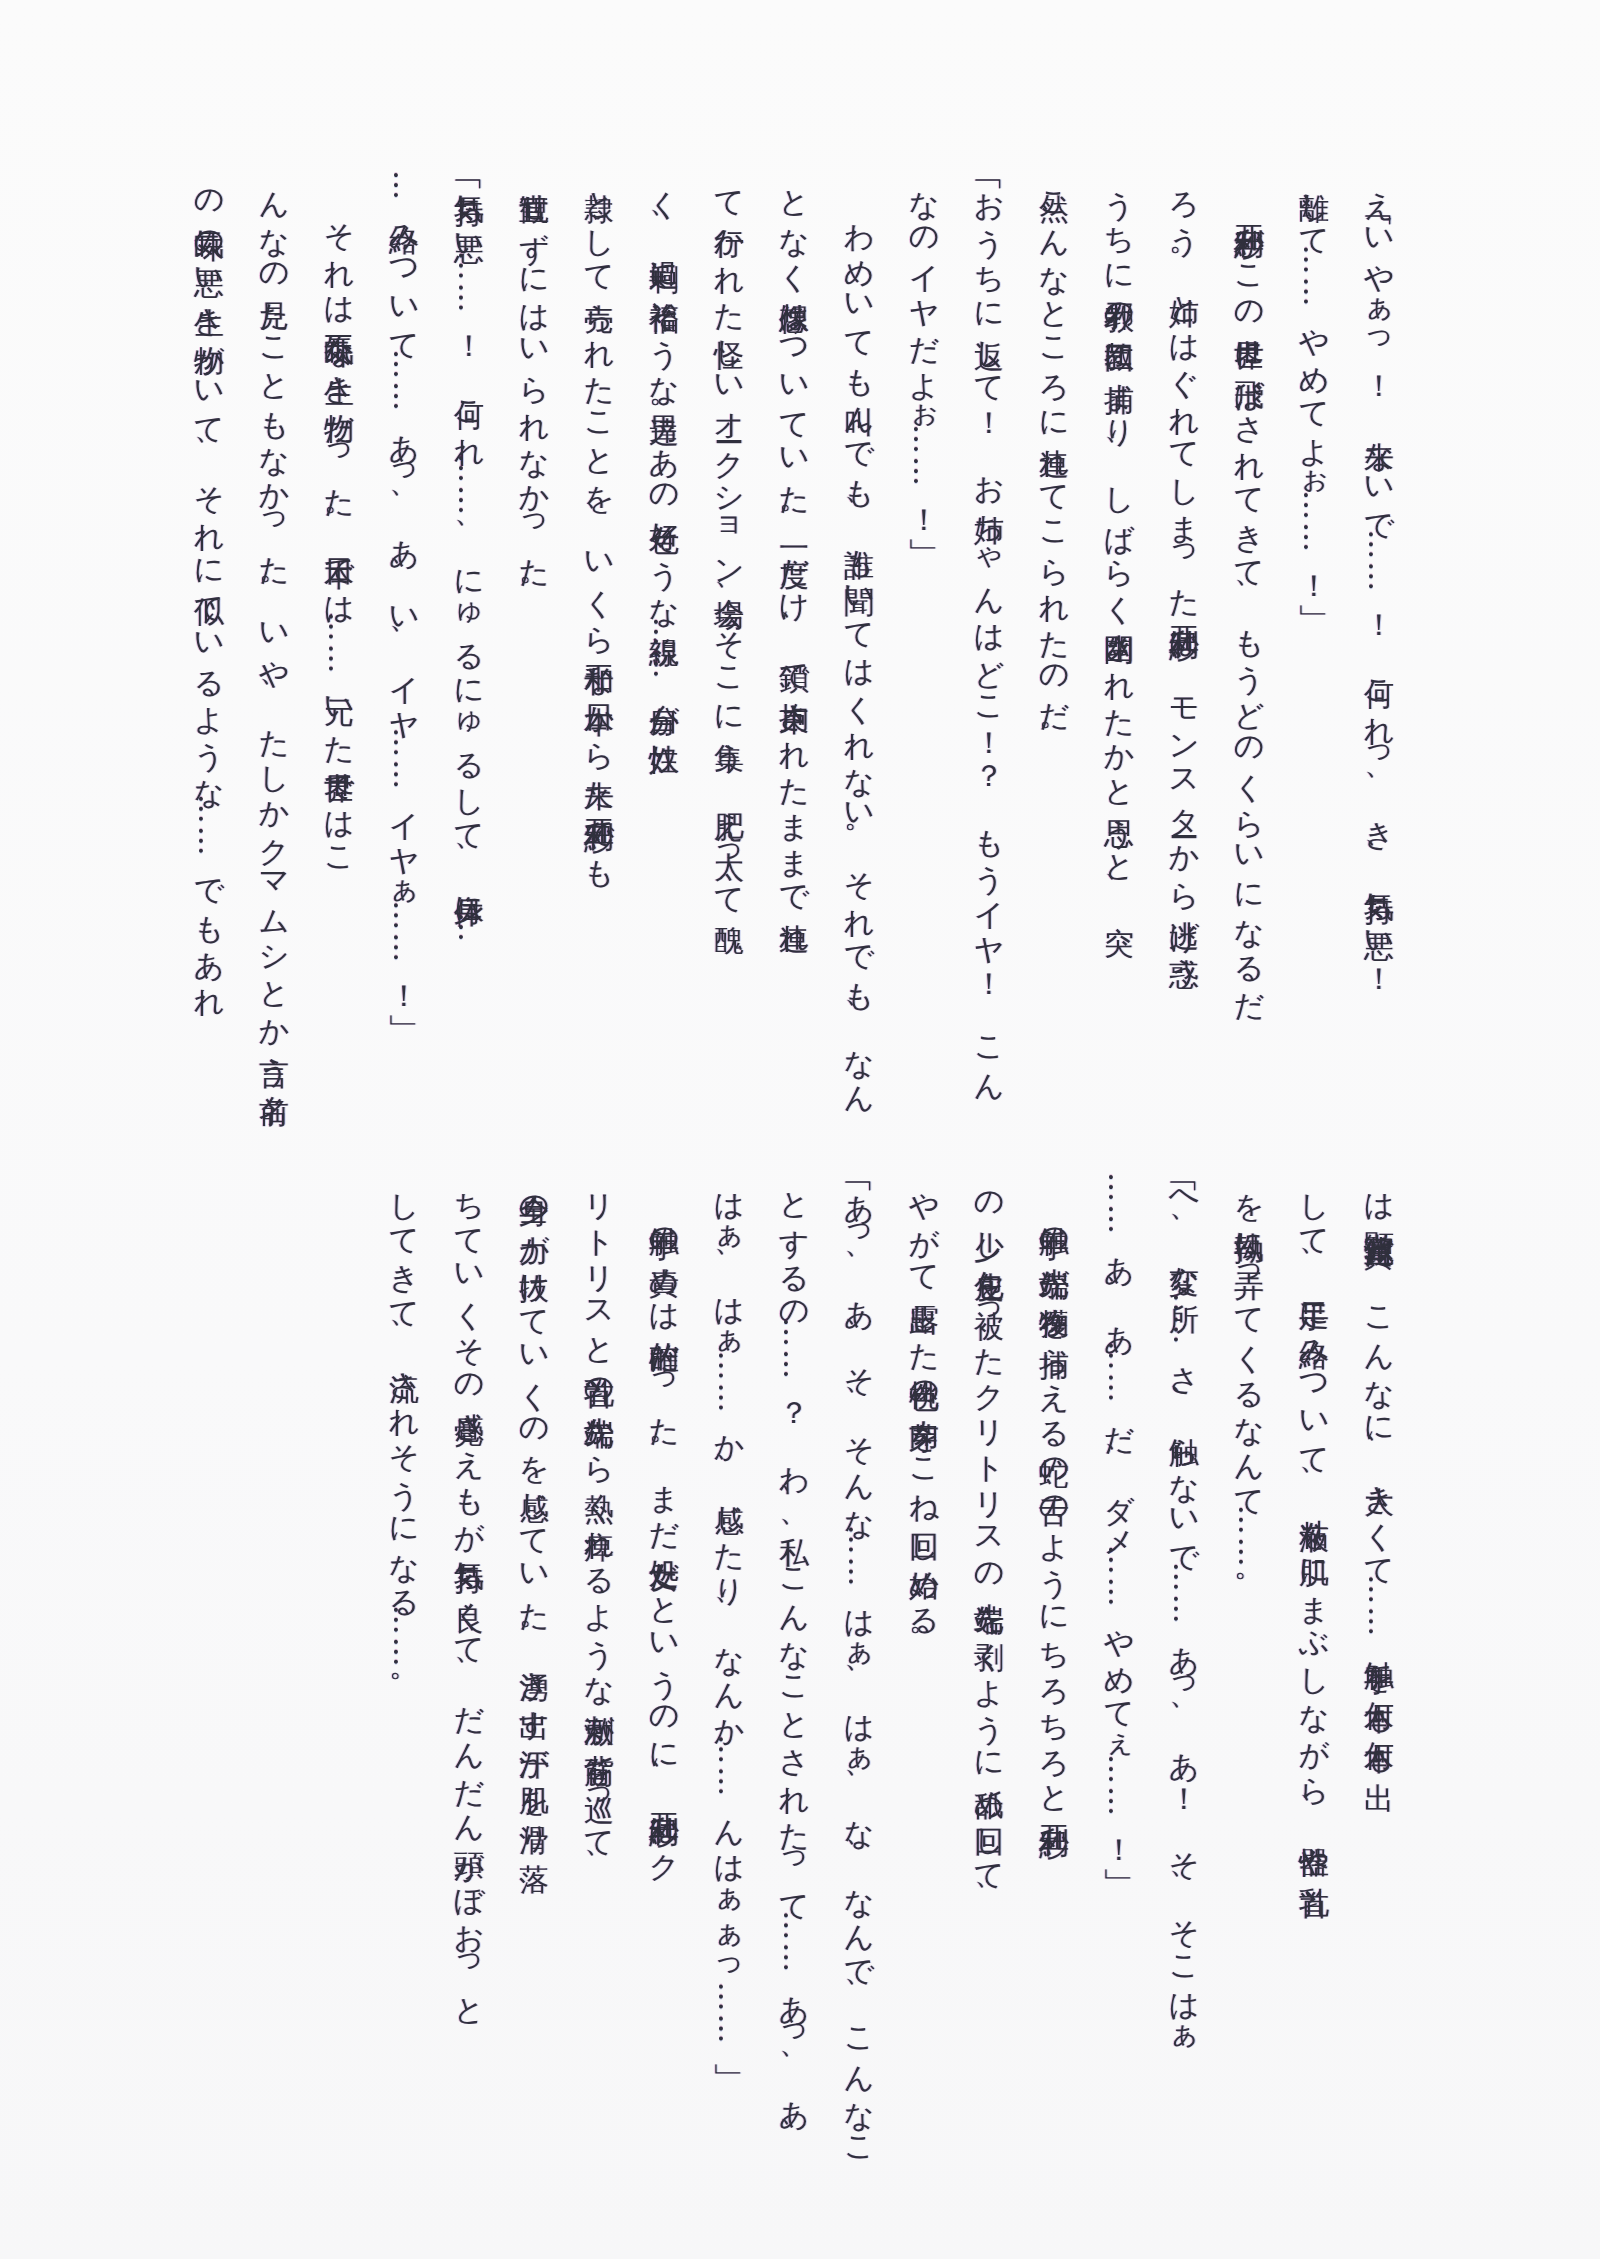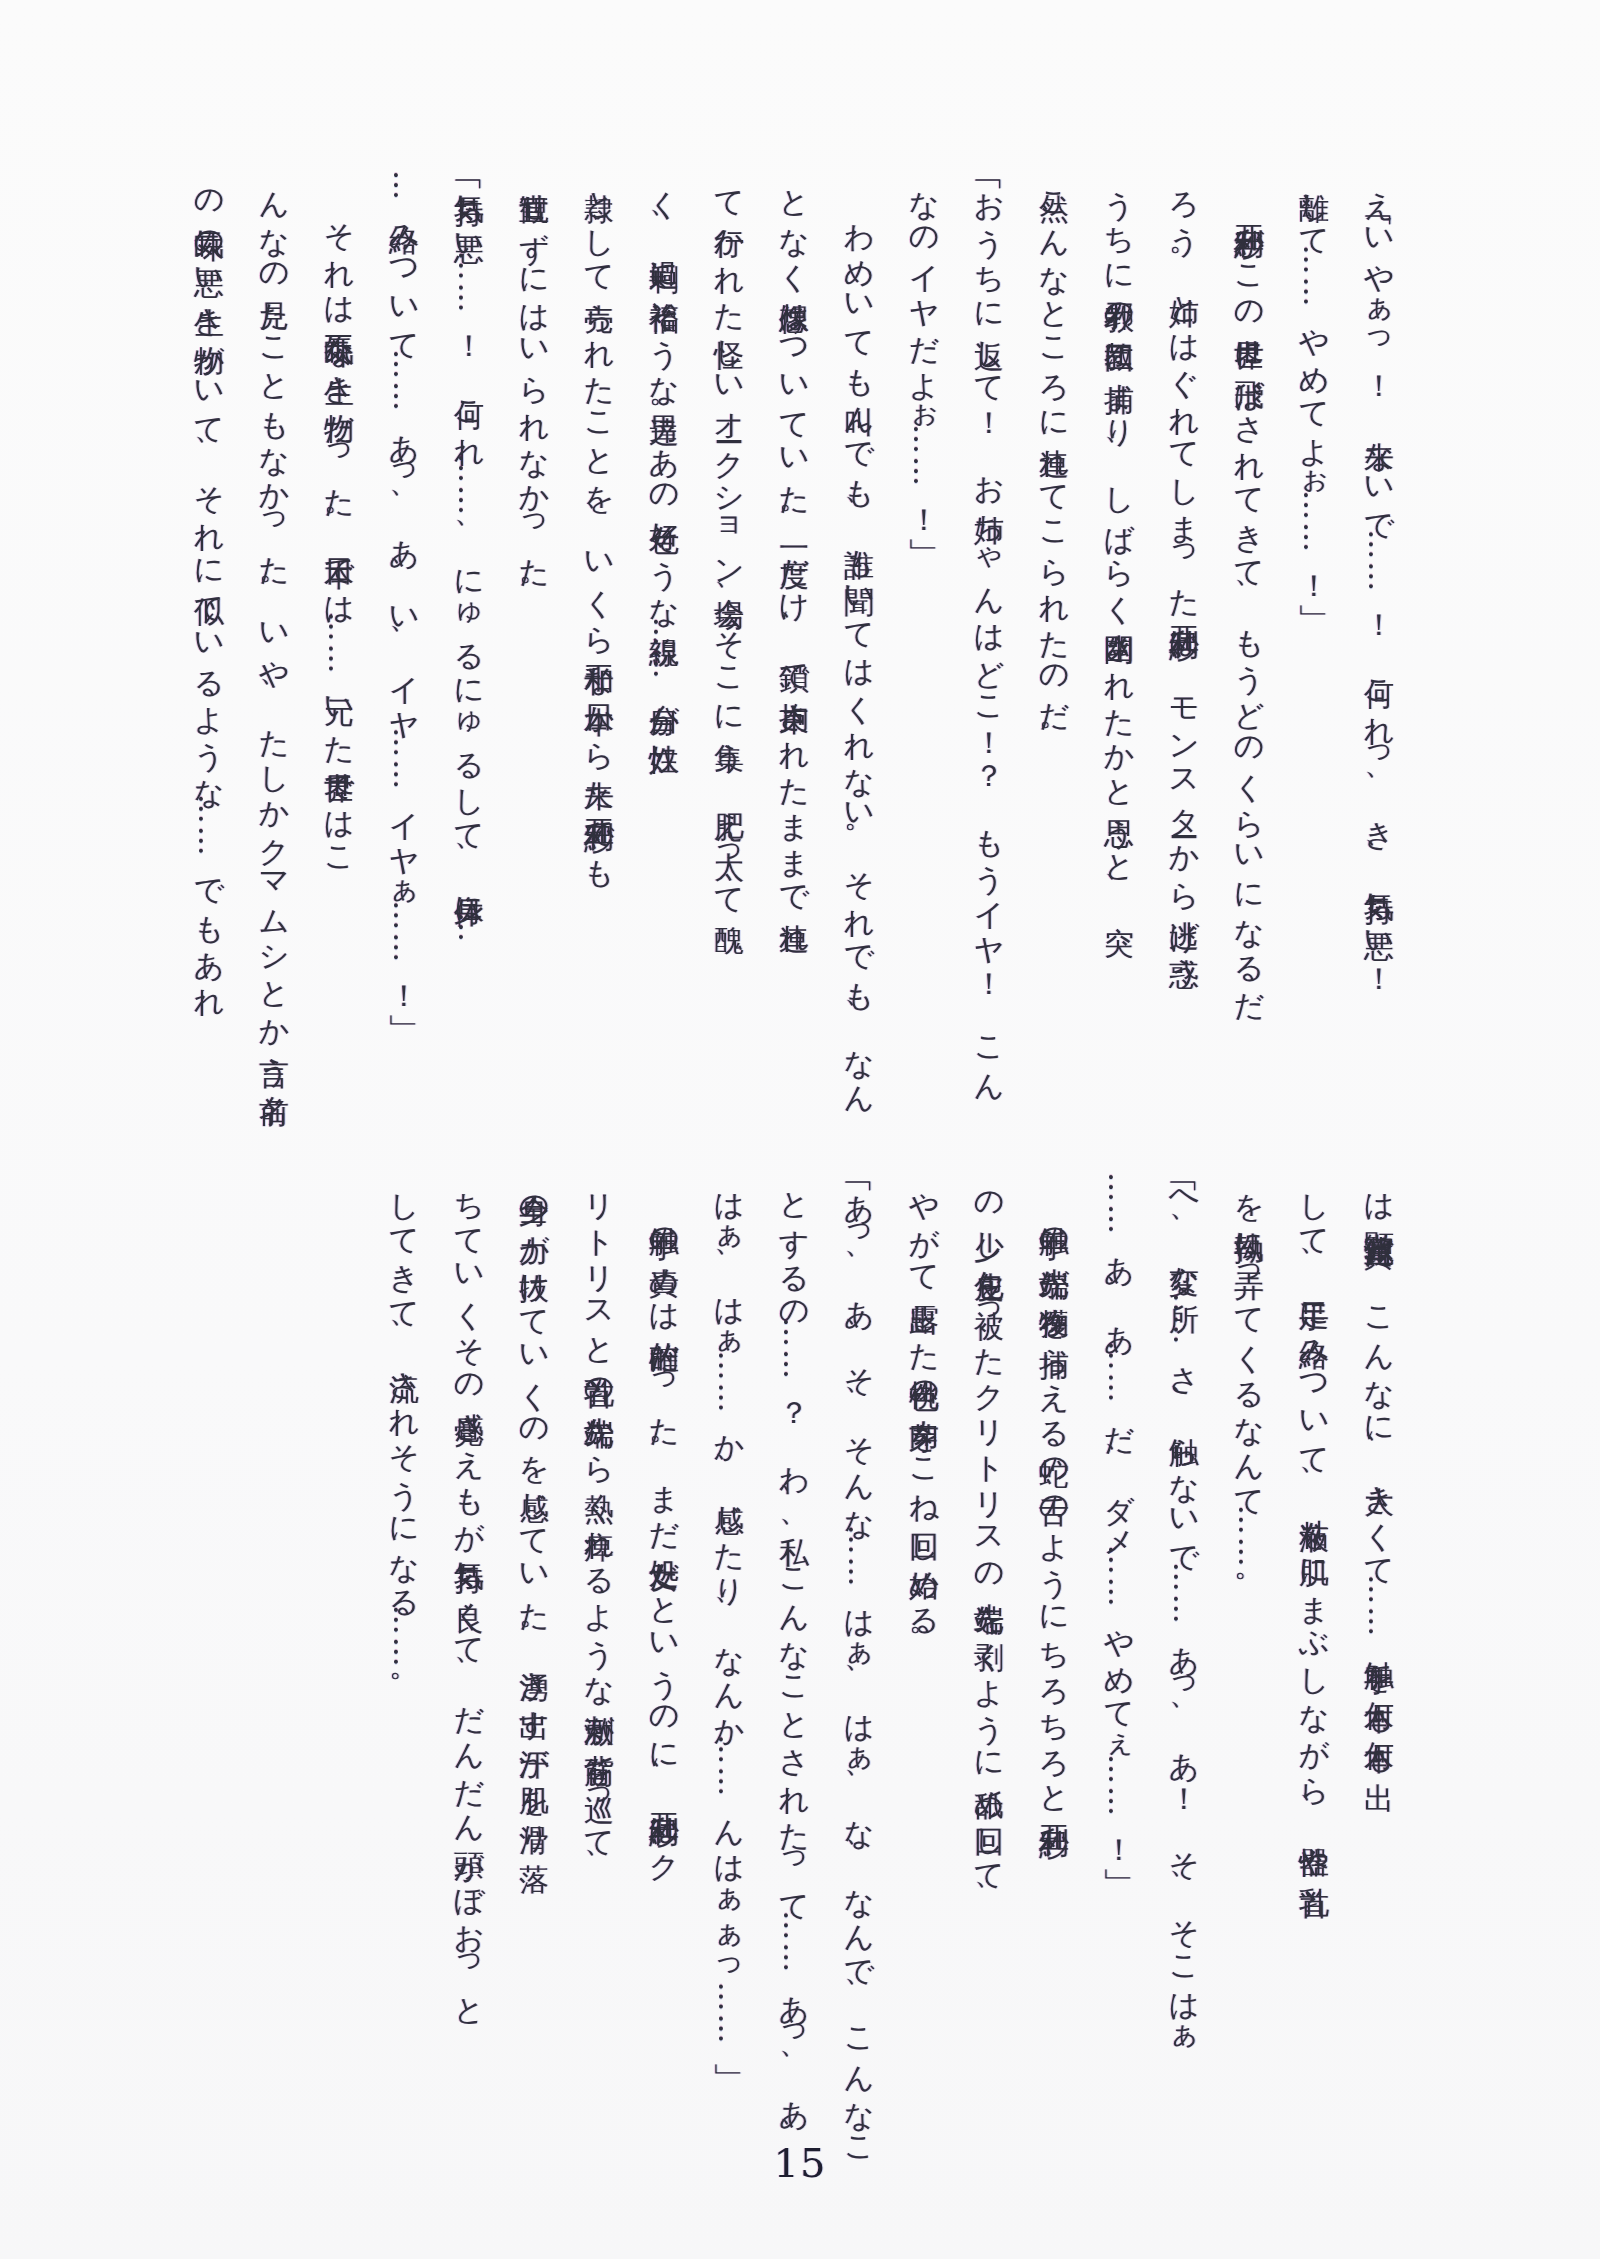--- a/index.html
+++ b/index.html
@@ -50,14 +50,13 @@
     letter-spacing: 1px;
     text-shadow: -1px 0 0 rgba(170, 20, 130, 0.18), 1px 0 0 rgba(30, 70, 190, 0.18);
   }
 </style>
 </head>
 <body>
 
 <div class="page">
   <div class="vblock top"><p>え「いやぁっ！　来ないで……！　何これっ、き、気持ち悪い！</p><p>離して……やめてよぉ……！」</p><p>　亜利紗がこの世界に飛ばされてきて、もうどのくらいになるだ</p><p>ろう。姉とはぐれてしまった亜利紗は、モンスターから逃げ惑う</p><p>うちに邪教の教団に捕まり、しばらく幽閉されたかと思うと、突</p><p>然こんなところに連れてこられたのだ。</p><p>「おうちに返して！　お姉ちゃんはどこ！？　もうイヤ！　こん</p><p>なのイヤだよぉ……！」</p><p>　わめいても叫んでも、誰も聞いてはくれない。それでも、なん</p><p>となく想像はついていた。一度だけ、鎖で拘束されたままで連れ</p><p>て行かれた怪しいオークション会場、そこに集う、肥え太って醜</p><p>く、過剰に裕福そうな男達。あの好色そうな視線……自分が性奴</p><p>隷として売られたことを、いくら平和な日本から来た亜利紗でも</p><p>直観せずにはいられなかった。</p><p>「気持ち悪い……！　何これ……、にゅるにゅるして、身体に…</p><p>…絡みついて……あっ、あ、い、イヤ……イヤぁ……！」</p><p>　それは不気味な生き物だった。日本では……元いた世界ではこ</p><p>んなの見たこともなかった。いや、たしかクマムシとか言う名前</p><p>の気味の悪い生き物がいて、それに似ているような……でもあれ</p></div>
   <div class="vblock bottom"><p>は顕微鏡写真だ。こんなに、大きくて……触手を何本も何本も出</p><p>して、手足に絡みついて、粘液を肌にまぶしながら、性器や乳首</p><p>を執拗に弄ってくるなんて……。</p><p>「へ、変な所……さ、触らないで……あっ、あ！　そ、そこはぁ</p><p>……あ、あ……だ、ダメ……やめてぇ……！」</p><p>　触手の先端が獲物を捕らえる蛇の舌のようにちろちろと亜利紗</p><p>の少し包皮を被ったクリトリスの先端を剥くように舐め回して、</p><p>やがて露出した桃色の肉芽をこね回し始める。</p><p>「あっ、あ、そ、そんな……はぁ、はぁ、な、なんで、こんなこ</p><p>とするの……？　わ、私、こんなことされたって……あっ、あ、</p><p>はぁ、はぁ……か、感じたり、なんか……んはぁぁっ……」</p><p>　触手の責めは的確だった。まだ処女だというのに、亜利紗はク</p><p>リトリスと乳首の先端から熱く痺れるような刺激が背筋を巡って、</p><p>全身の力が抜けていくのを感じていた。湧き出す汗が肌を滑り落</p><p>ちていくその感覚さえもが気持ち良くて、だんだん頭がぼおっと</p><p>してきて、流されそうになる……。</p></div>
-  <div class="page-number">15</div>
 </div>
 
 </body></html>

